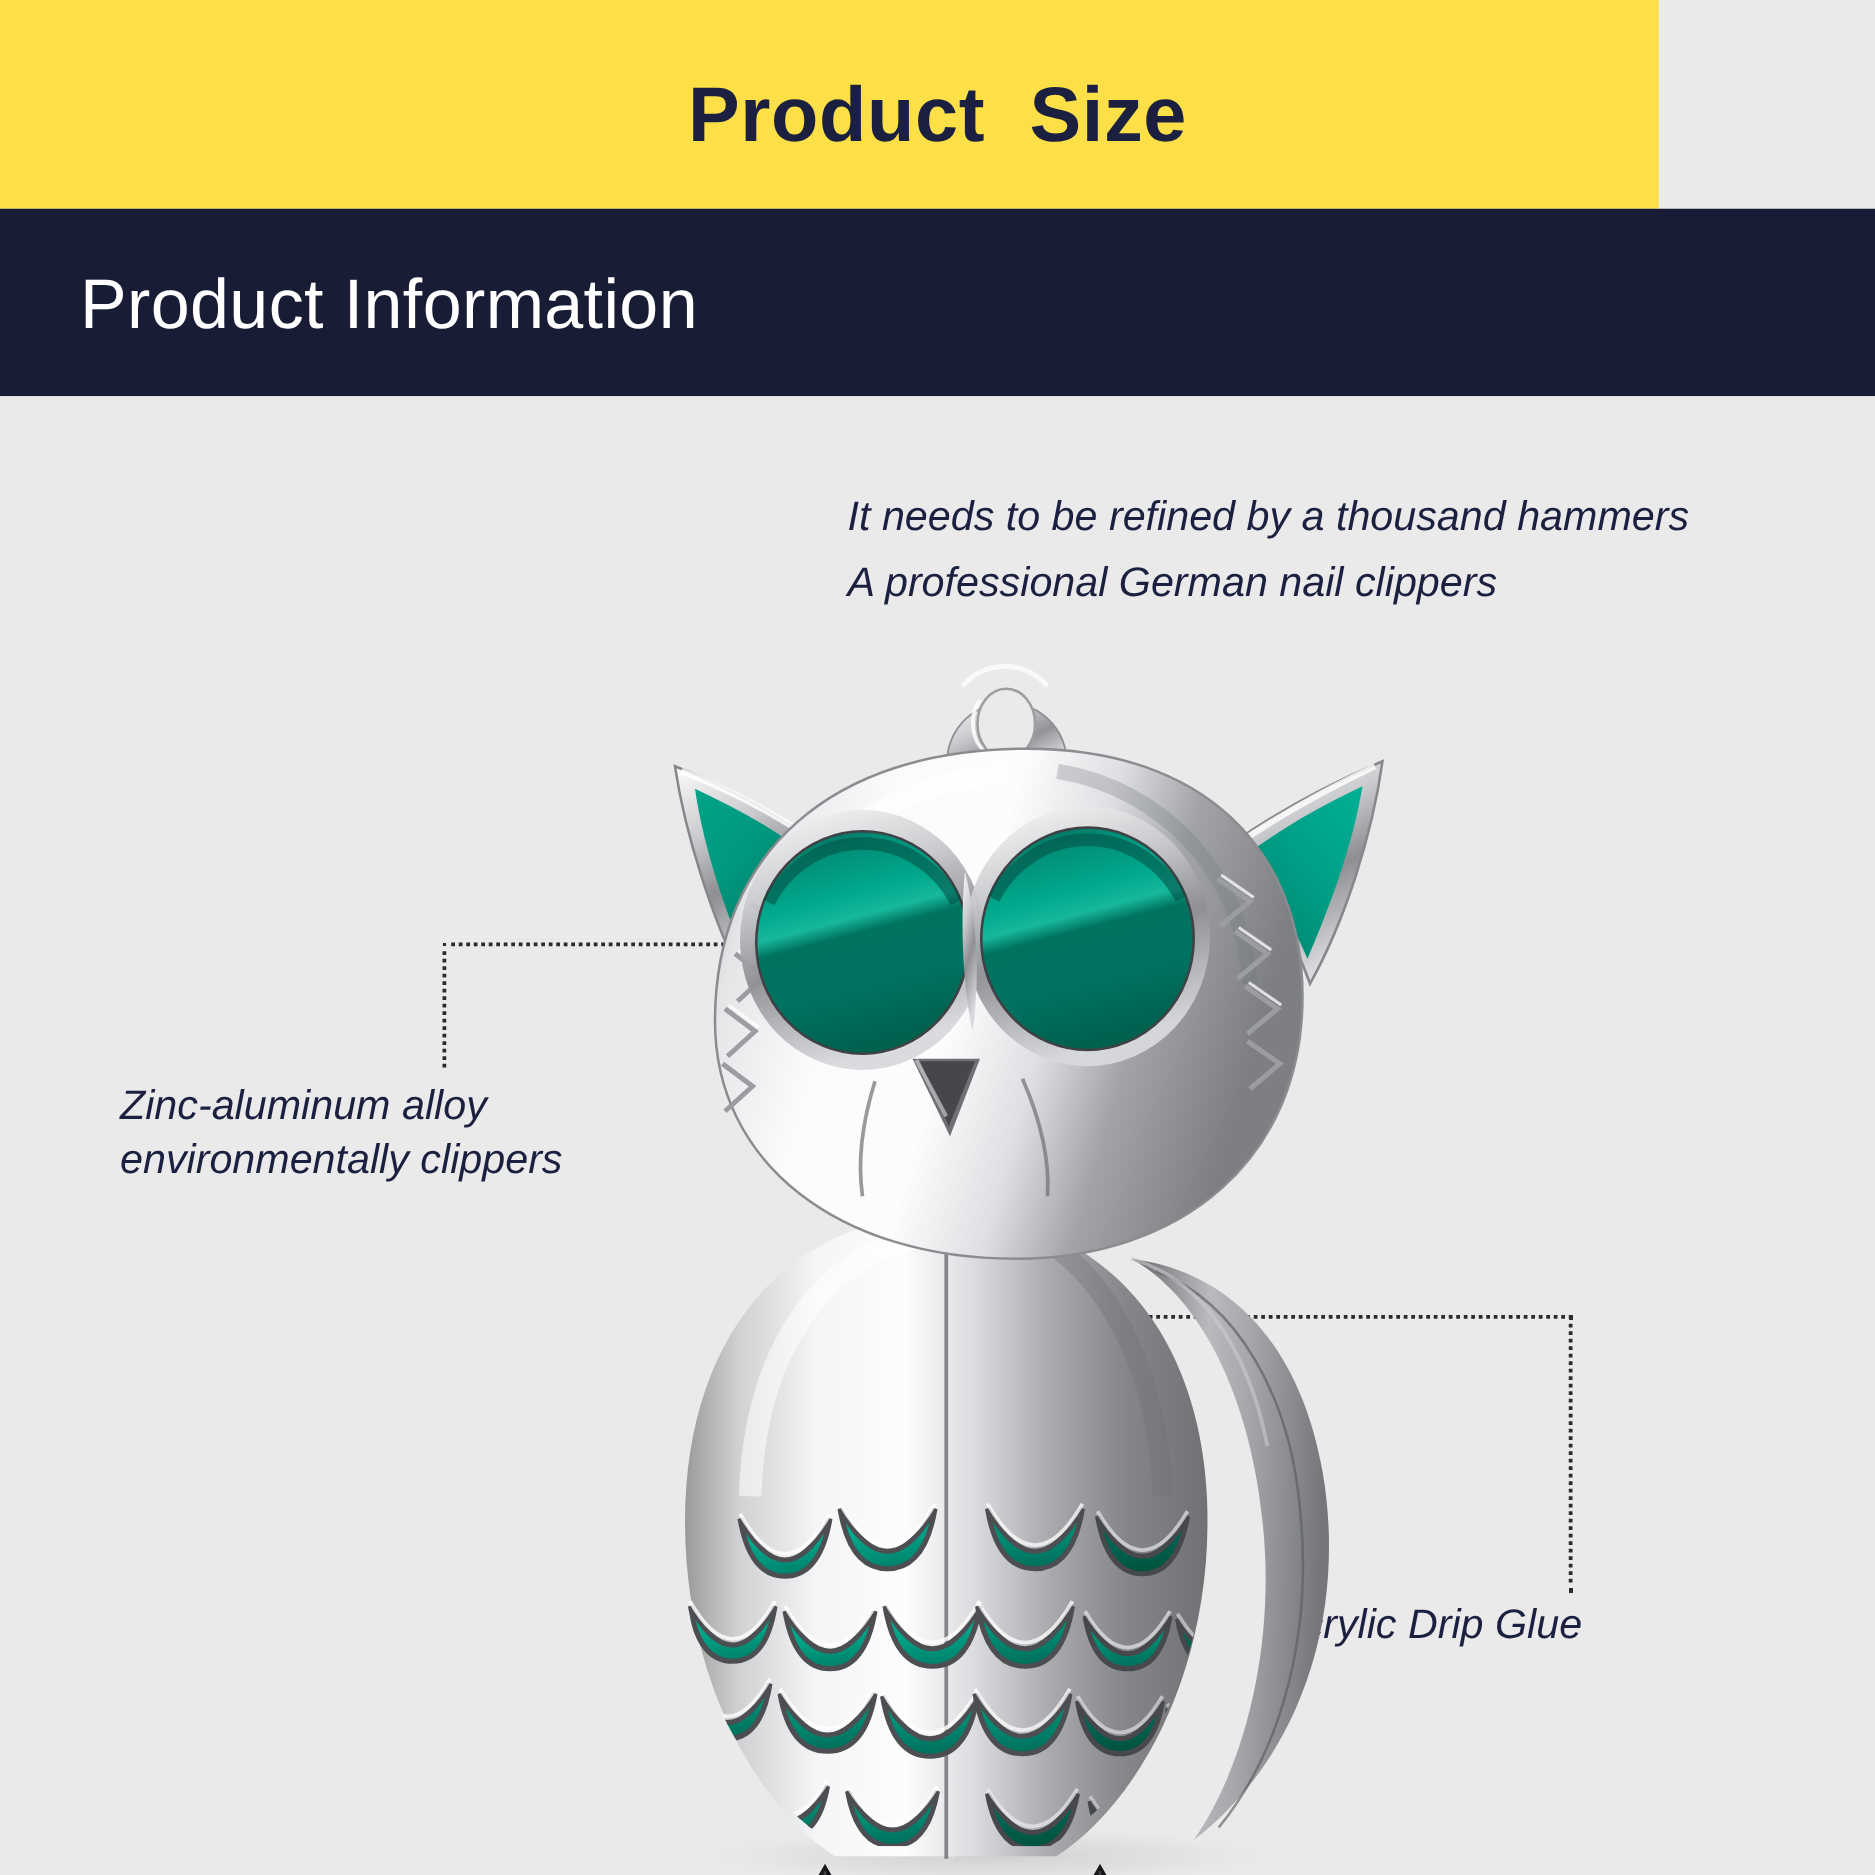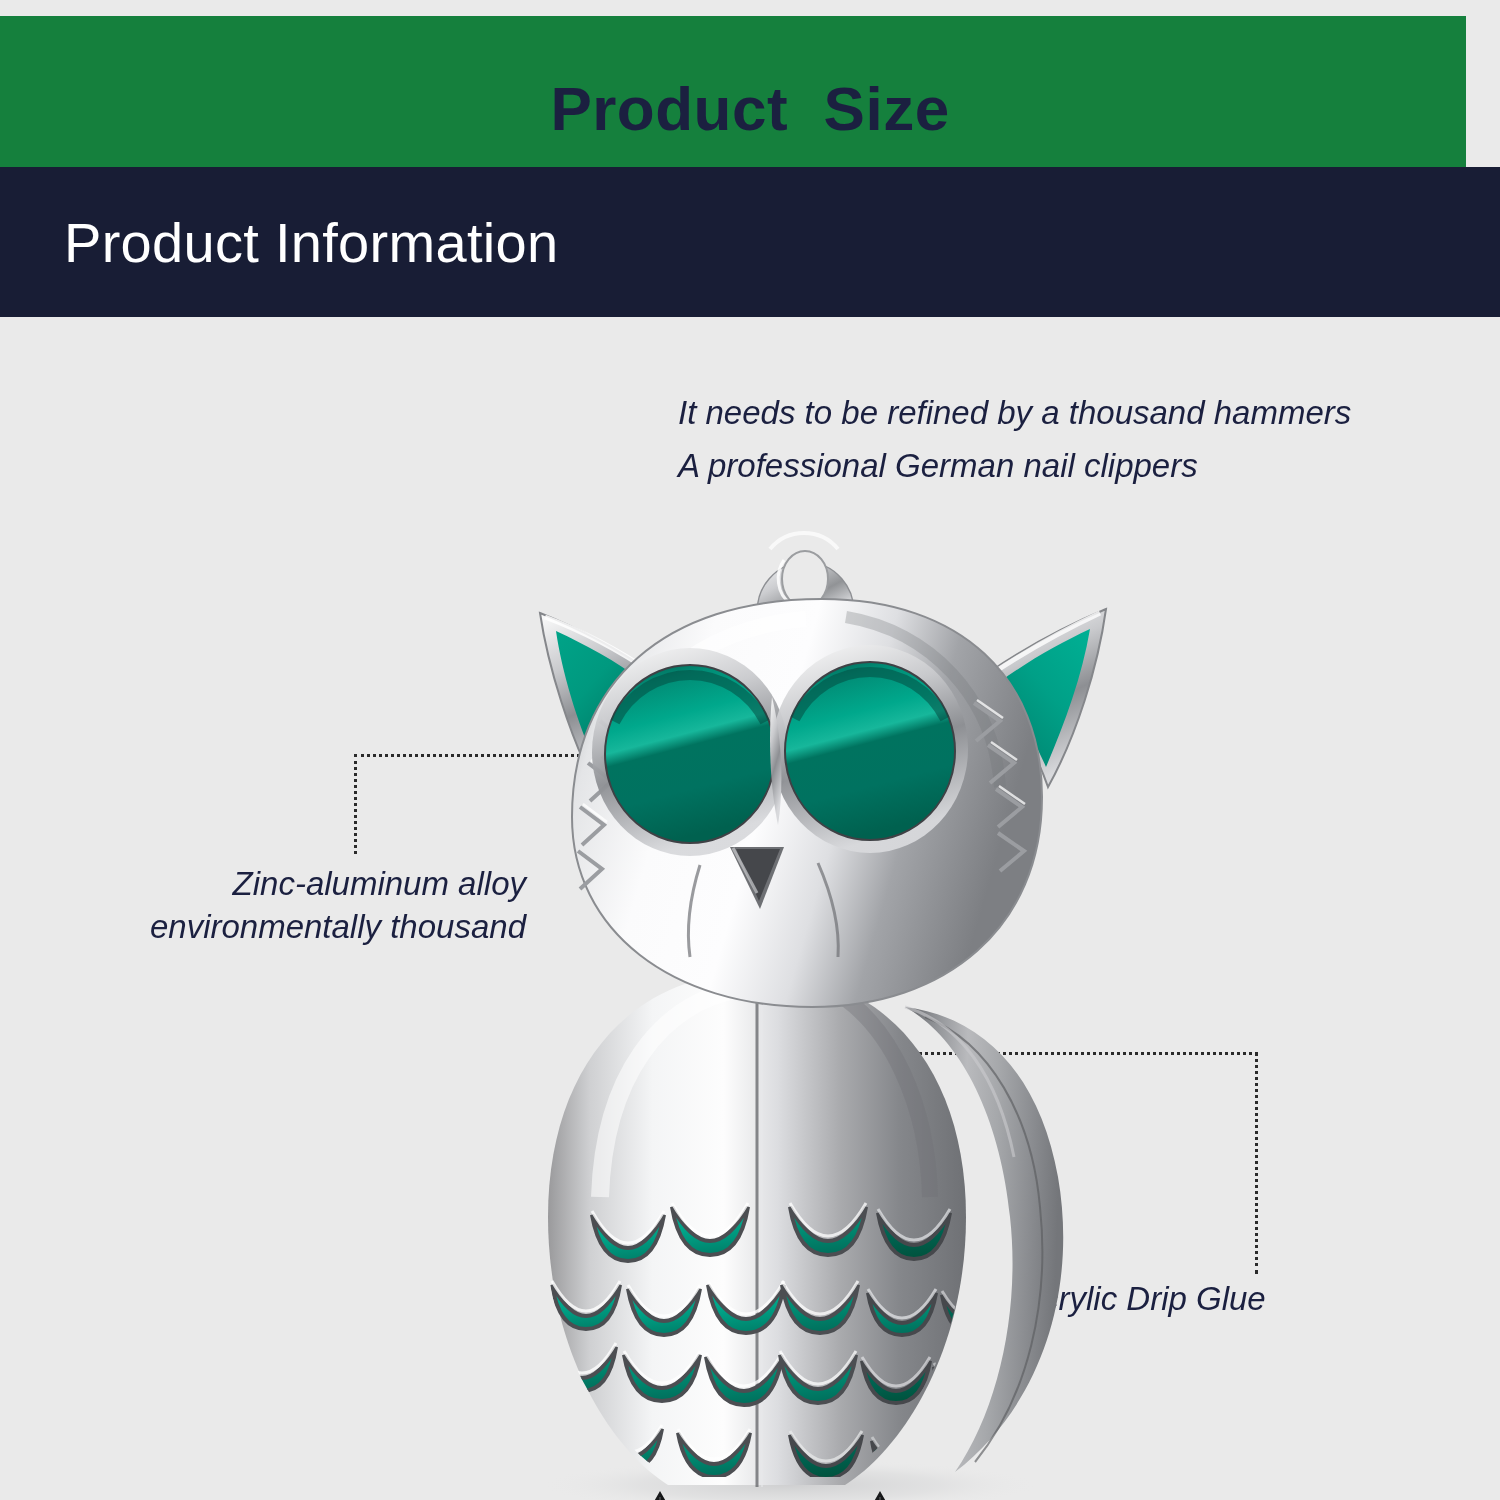--- a/index.html
+++ b/index.html
@@ -11,23 +11,23 @@
   }
   body {
     background: #eaeaea;
     position: relative;
     overflow: hidden;
   }
 
   
   .title-zone {
     position: absolute;
-    left: 0; top: 16px;
-    width: 1466px; height: 167px;
-    background: #15803d;
+    left: 0; top: 0;
+    width: 1327px; height: 167px;
+    background: #fde047;
   }
   .page-title {
     position: absolute;
     left: 0; top: 57px;
     width: 1500px;
     text-align: center;
     font-size: 62px;
     font-weight: bold;
     color: #1b2040;
     letter-spacing: 0.5px;
@@ -69,21 +69,21 @@
     line-height: 53px;
     white-space: nowrap;
   }
   .headline div { font-style: italic; }
 
   
   .callout-left {
     position: absolute;
     left: 96px; top: 545px;
     width: 430px;
-    text-align: right;
+    text-align: left;
     color: #1b2040;
     font-size: 33px;
     font-style: italic;
     line-height: 43px;
   }
   .callout-right {
     position: absolute;
     left: 1020px; top: 960px;
     color: #1b2040;
     font-size: 33px;
@@ -136,21 +136,21 @@
     <div>A professional German nail clippers</div>
   </div>
 
   <div class="leader h leader-left-h"></div>
   <div class="leader v leader-left-v"></div>
   <div class="leader h leader-right-h"></div>
   <div class="leader v leader-right-v"></div>
 
   <div class="callout-left">
     <div>Zinc-aluminum alloy</div>
-    <div>environmentally thousand</div>
+    <div>environmentally clippers</div>
   </div>
 
   <div class="callout-right">
     <div>Acrylic Drip Glue</div>
   </div>
 
   <div class="owl-stage">
     <svg width="1500" height="1183" viewBox="0 0 1500 1183" xmlns="http://www.w3.org/2000/svg">
       <defs>
 

